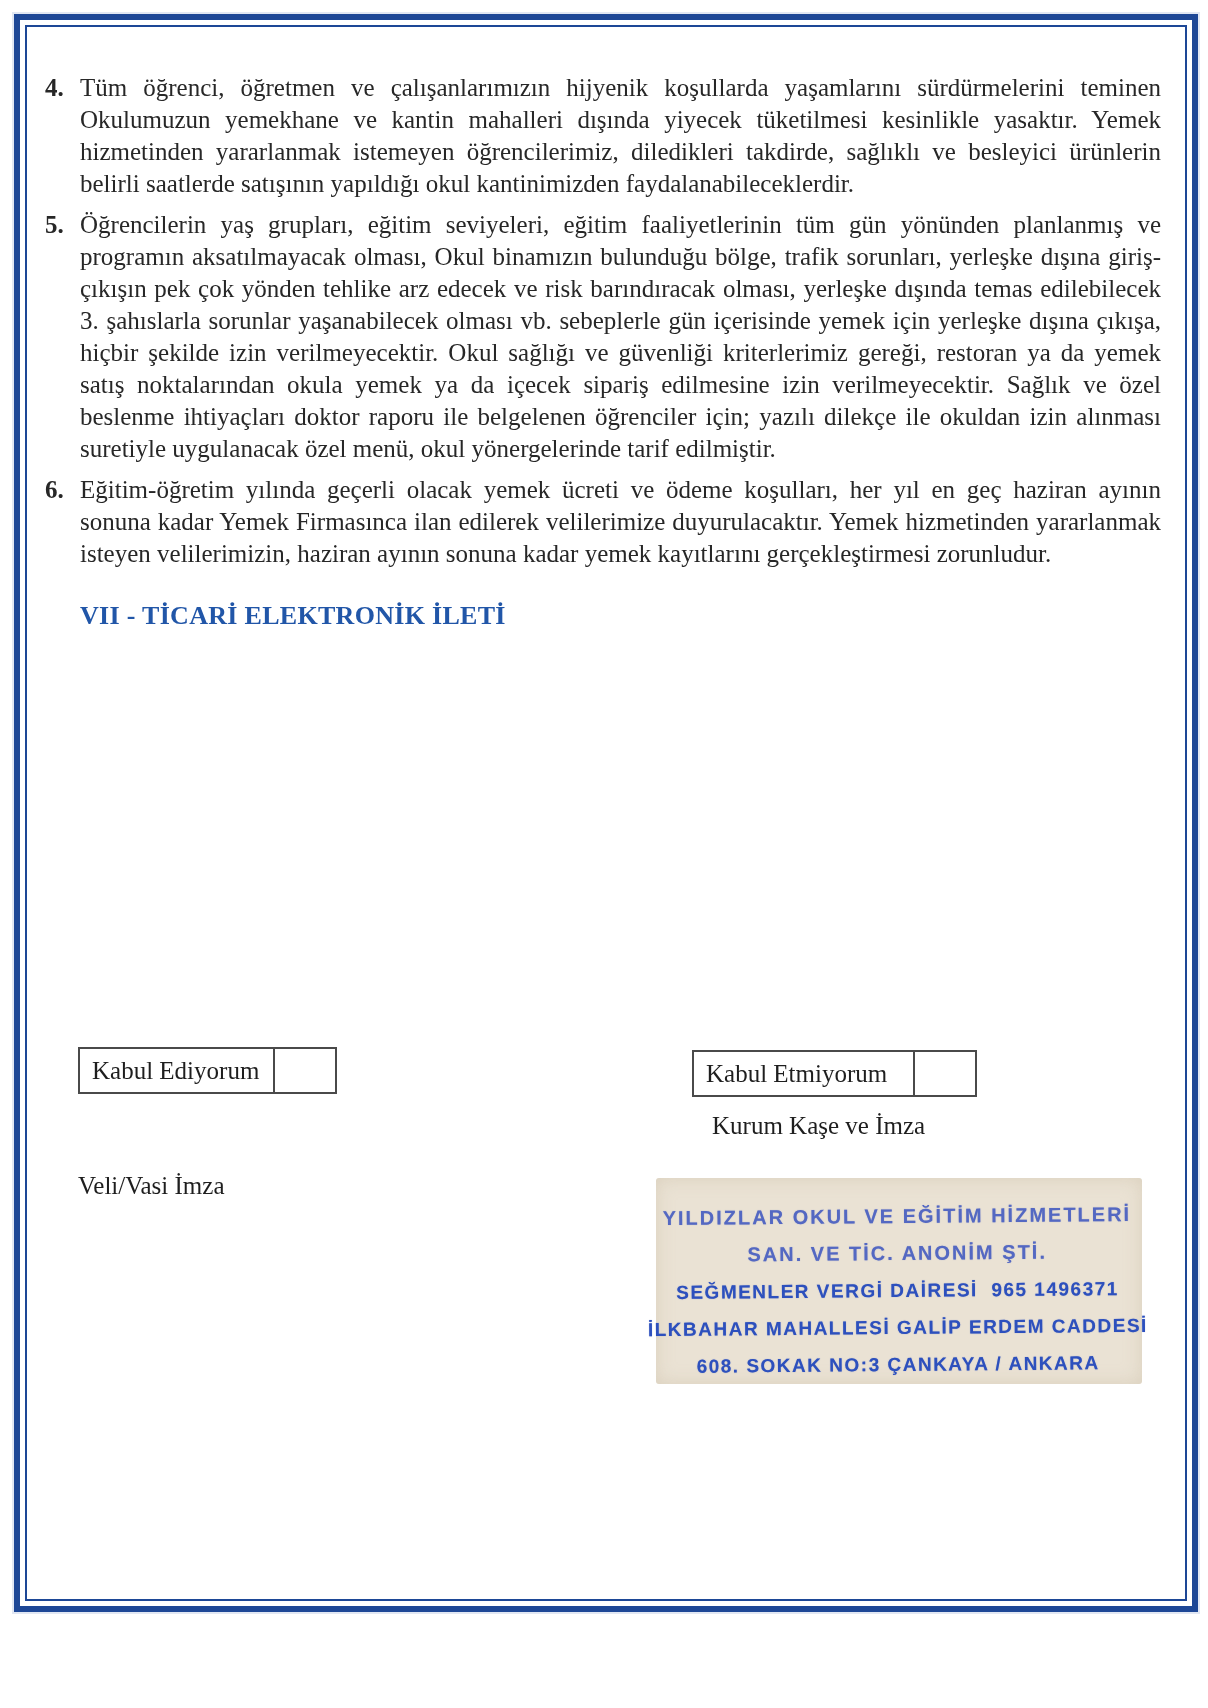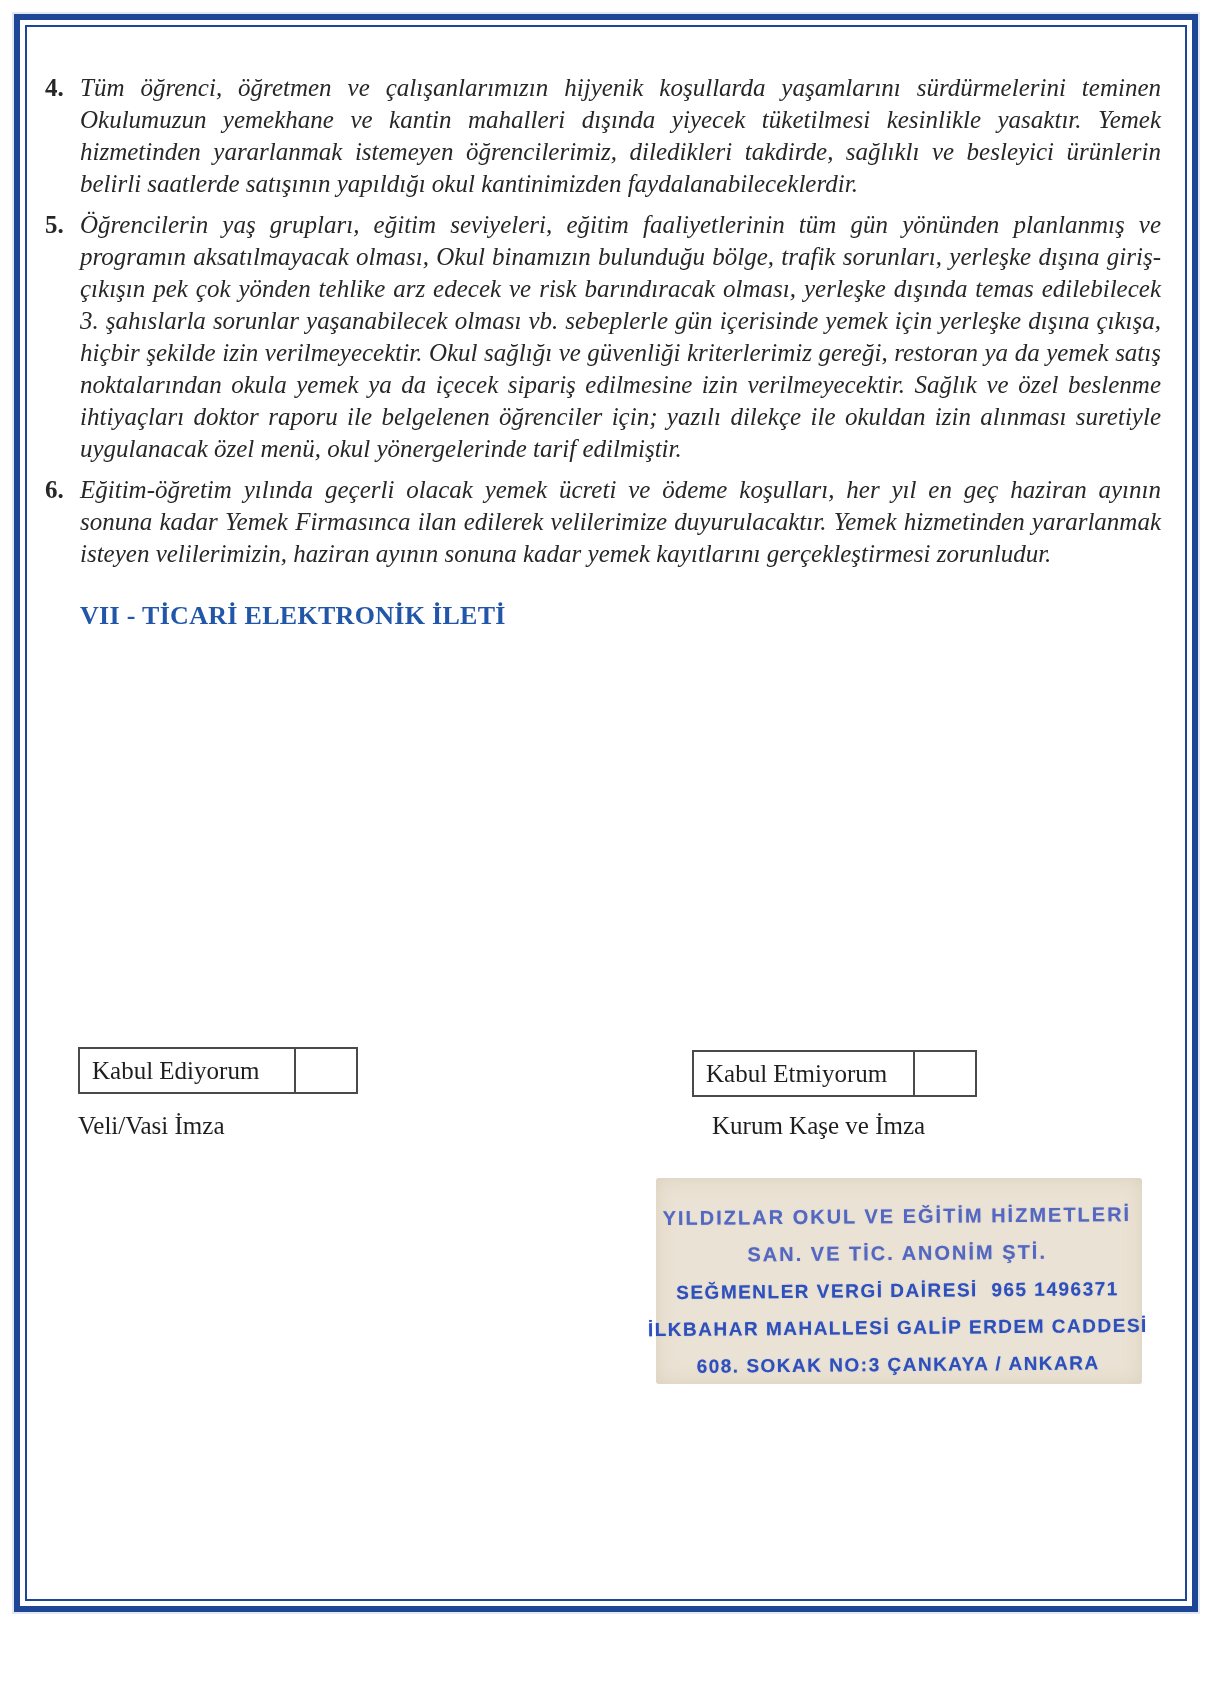--- a/index.html
+++ b/index.html
@@ -26,47 +26,47 @@
     border:2px solid var(--frame-border);
   }
 
   
   .text-col{
     position:absolute;left:45px;top:72px;width:1116px;
     font-size:25px;line-height:32px;text-align:justify;
   }
   .clause{display:flex;margin-bottom:9px;}
   .clause-num{width:35px;flex-shrink:0;font-weight:bold;}
-  .clause-text{flex:1;text-align:justify;font-style:italic;}
+  .clause-text{flex:1;text-align:justify;}
 
   .section-heading{
     margin:30px 0 0 35px;
     font-weight:bold;font-size:26px;color:var(--heading-blue);
     text-align:left;letter-spacing:.3px;
   }
   .section-paragraph{text-indent:35px;text-align:justify;}
 
   
   .consent-box{
     position:absolute;height:47px;border:2px solid var(--box-border);
     display:flex;align-items:stretch;background:#fff;
   }
-  .consent-accept{left:78px;top:1047px;width:280px;}
+  .consent-accept{left:78px;top:1047px;width:259px;}
   .consent-decline{left:692px;top:1050px;width:285px;gap:13px;}
   .consent-label{
     flex:1;display:flex;align-items:center;padding-left:12px;
     font-size:25px;color:#1e1e1e;
   }
   .consent-square{
     width:62px;border-left:2px solid var(--box-border);background:#fff;cursor:pointer;
   }
 
   
   .sig-label{position:absolute;font-size:25px;color:#1e1e1e;}
-  .sig-left{left:78px;top:1112px;}
+  .sig-left{left:78px;top:1172px;}
   .sig-right{left:712px;top:1112px;}
 
   
   .stamp-paper{
     position:absolute;left:656px;top:1178px;width:486px;height:206px;
     background:var(--stamp-paper);border-radius:3px;
     box-shadow:inset 0 0 18px rgba(190,175,145,.35);
   }
   .stamp-text{
     position:absolute;left:640px;top:1198px;width:515px;

